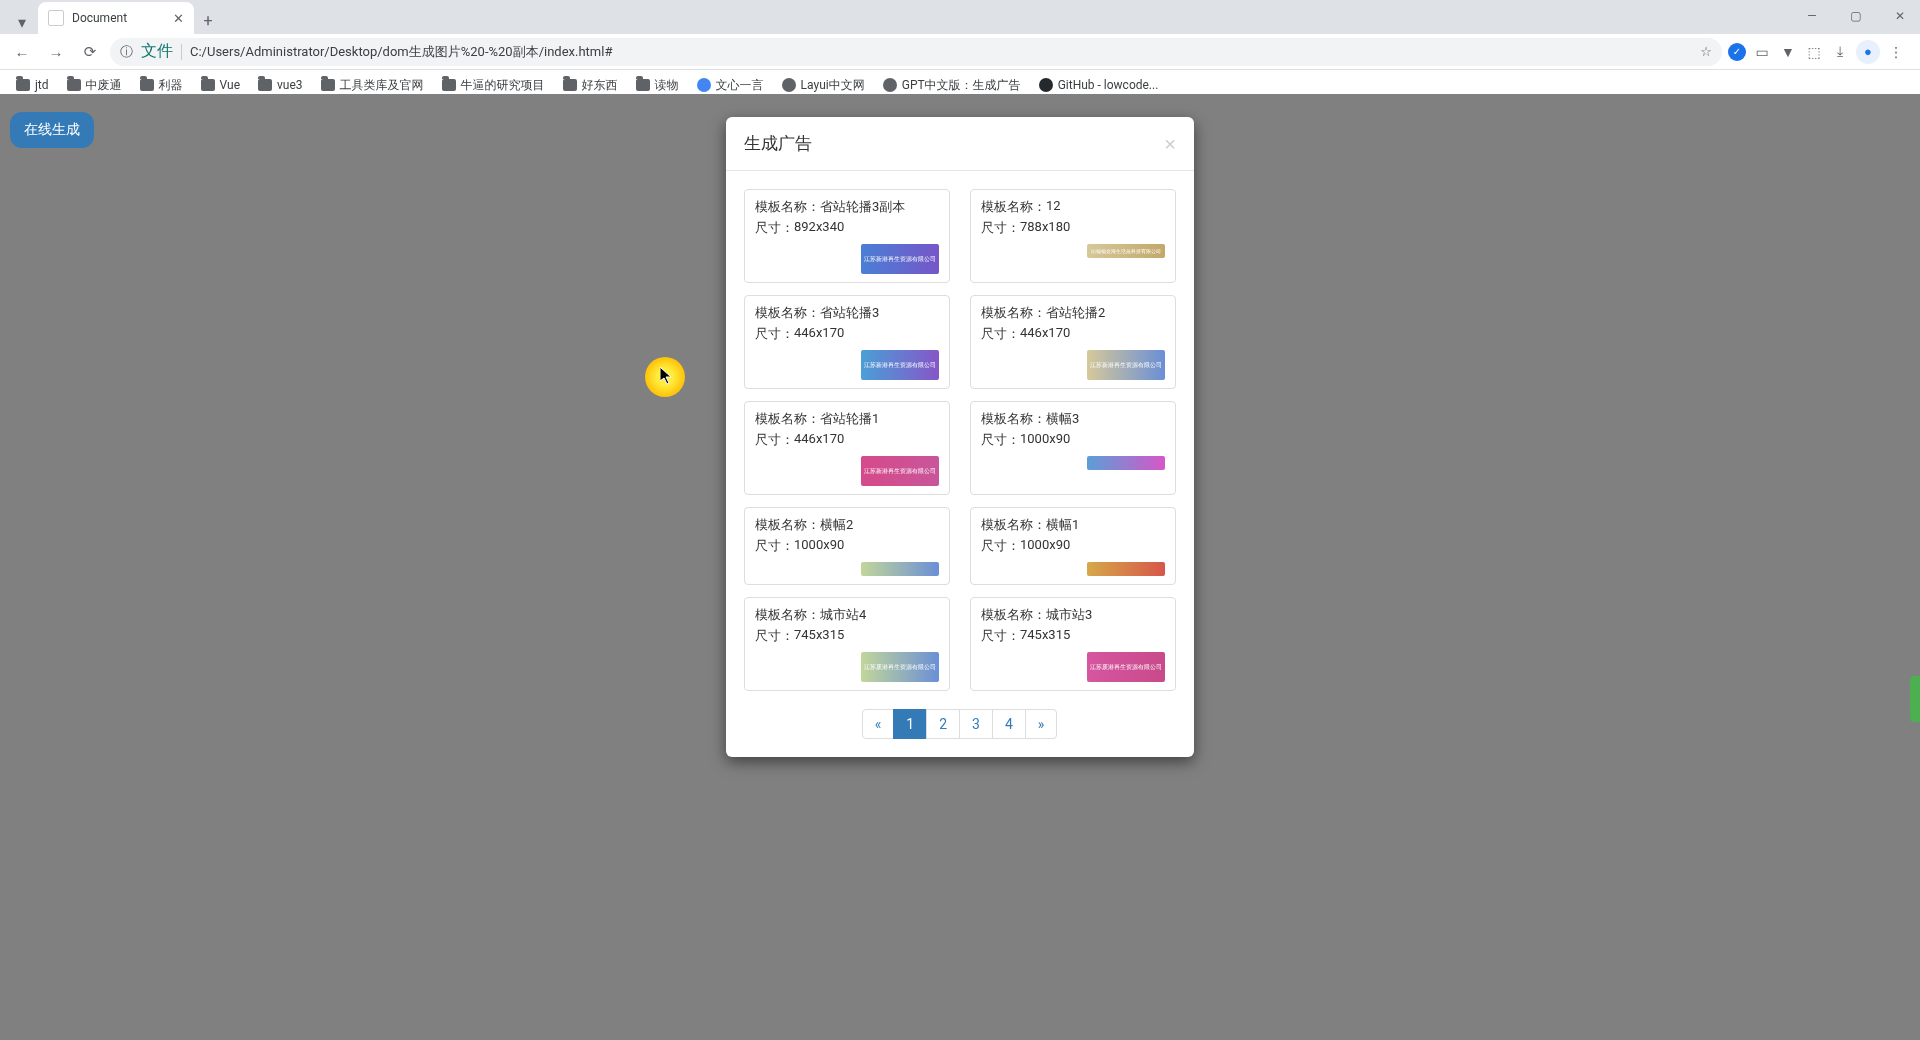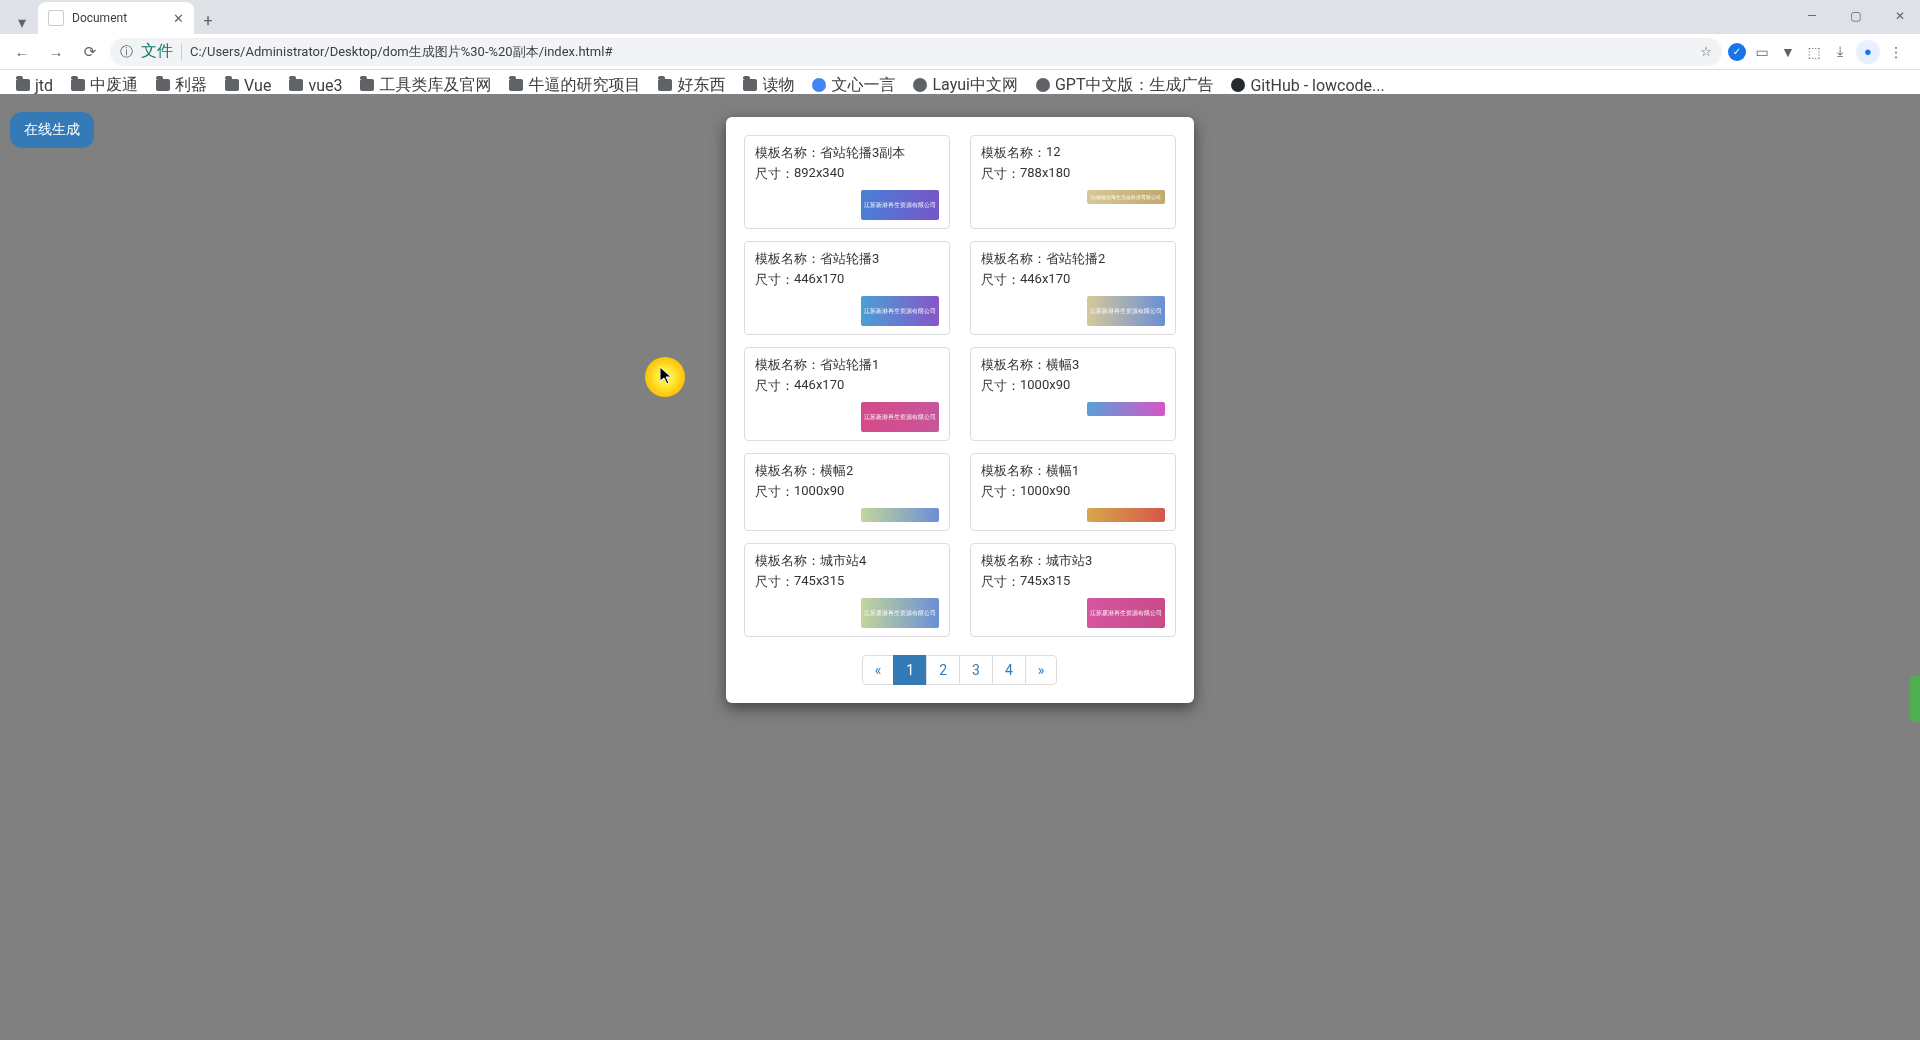--- a/index.html
+++ b/index.html
@@ -29,21 +29,21 @@
     .nav-btn { width:28px; height:28px; display:flex; align-items:center; justify-content:center; color:#5f6368; border-radius:50%; font-size:15px;}
     .address-bar { flex:1; height:28px; background:#f1f3f4; border-radius:14px; display:flex; align-items:center; padding:0 10px; gap:8px; font-size:13px; color:#3c4043;}
     .protocol-badge { color:#5f6368; font-size:13px; }
     .file-label { color:#0f766e; font-size:16px; }
     .divider-v { width:1px; height:16px; background:#ccc; }
     .toolbar-right { display:flex; gap:6px; align-items:center; padding-right:6px; }
     .star { color:#5f6368; }
     .green-badge { width:18px; height:18px; border-radius:50%; background:#1a73e8; display:flex; align-items:center; justify-content:center; color:#fff; font-size:10px; }
     .ext-icon { width:20px; height:20px; display:flex; align-items:center; justify-content:center; color:#5f6368; font-size:14px;}
     .avatar { width:24px; height:24px; border-radius:50%; background:#e8f0fe; display:flex; align-items:center; justify-content:center; color:#1a73e8; font-size:13px;}
-    .bookmarks-row { background:#fff; height:30px; display:flex; align-items:center; padding:0 10px; gap:6px; font-size:16px; color:#3c4043;}
+    .bookmarks-row { background:#fff; height:30px; display:flex; align-items:center; padding:0 10px; gap:6px; font-size:12px; color:#3c4043;}
     .bookmark { display:flex; align-items:center; gap:5px; padding:2px 6px; border-radius:4px;}
     .folder-icon { width:14px; height:12px; background:#5f6368; border-radius:2px; position:relative; }
     .folder-icon::before{ content:''; position:absolute; top:-3px; left:0; width:7px; height:3px; background:#5f6368; border-radius:2px 2px 0 0;}
     .bm-icon-circle { width:14px; height:14px; border-radius:50%; background:#5f6368; }
     .bm-icon-github { width:14px; height:14px; border-radius:50%; background:#24292e; }
     .bm-icon-blue { width:14px; height:14px; border-radius:50%; background:#4285f4; }
 
     
     .page-area { position:absolute; top:94px; left:0; right:0; bottom:0; background:#808080; }
     .generate-btn {
@@ -131,21 +131,21 @@
     <span>✕</span>
   </div>
   <div class="address-bar-row">
     <div class="nav-btn">←</div>
     <div class="nav-btn">→</div>
     <div class="nav-btn">⟳</div>
     <div class="address-bar">
       <span class="protocol-badge">ⓘ</span>
       <span class="file-label">文件</span>
       <span class="divider-v"></span>
-      <span>C:/Users/Administrator/Desktop/dom生成图片%30-%20副本/index.html#</span>
+      <span>C:/Users/Administrator/Desktop/dom生成图片%20-%20副本/index.html#</span>
       <span style="margin-left:auto" class="star">☆</span>
     </div>
     <div class="toolbar-right">
       <div class="green-badge">✓</div>
       <div class="ext-icon">▭</div>
       <div class="ext-icon">▼</div>
       <div class="ext-icon">⬚</div>
       <div class="ext-icon">⤓</div>
       <div class="avatar">●</div>
       <div class="ext-icon">⋮</div>
@@ -204,20 +204,24 @@
         <span class="bm-icon-github"></span>
         <span>GitHub - lowcode...</span>
       </div>
     </div>
 </div>
 
 <div class="page-area">
   <button class="generate-btn">在线生成</button>
 
   <div class="modal">
+    <div class="modal-header">
+      <span class="modal-title">生成广告</span>
+      <button class="modal-close">×</button>
+    </div>
     <div class="modal-body">
       <div class="template-grid" id="template-grid">
           <div class="template-card">
             <div class="row">
               <span class="label">模板名称：</span>
               <span>省站轮播3副本</span>
             </div>
             <div class="row">
               <span class="label">尺寸：</span>
               <span>892x340</span>

